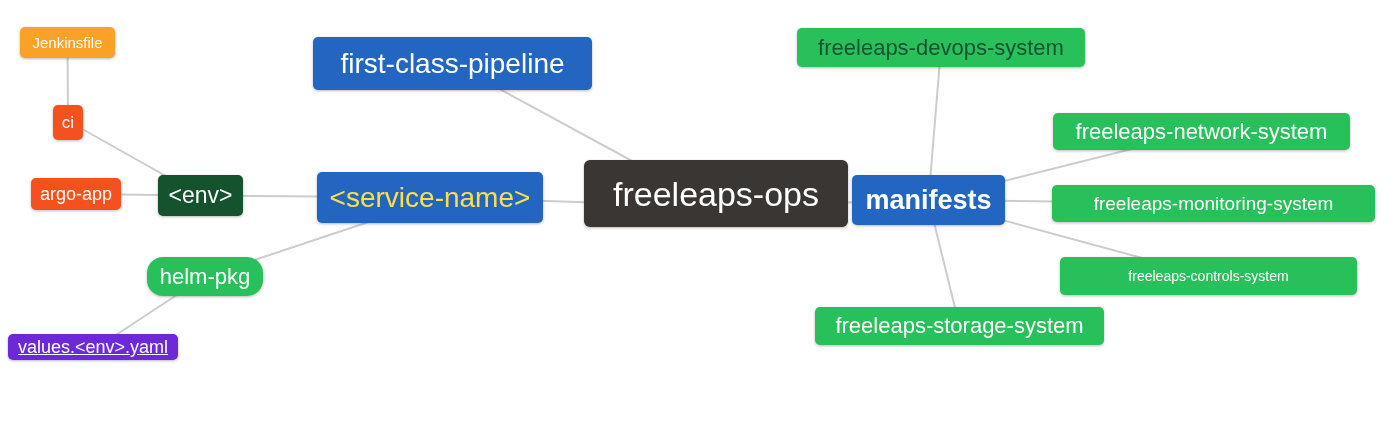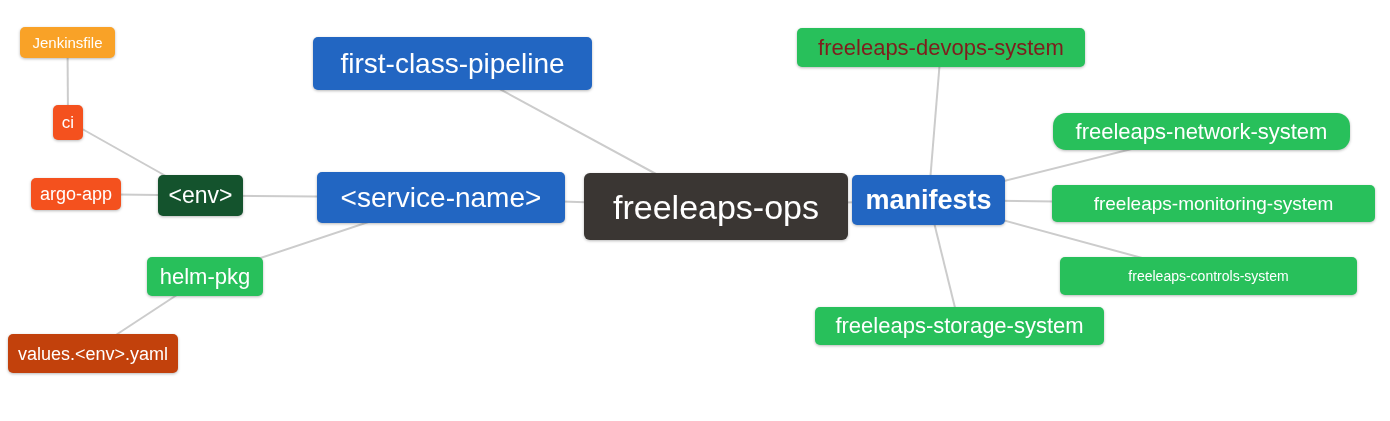--- a/index.html
+++ b/index.html
@@ -54,25 +54,25 @@
       <line x1="928.5" y1="200" x2="1201.5" y2="131.5" stroke="#CCCCCC" stroke-width="2"></line>
       <line x1="928.5" y1="200" x2="1213.5" y2="203.5" stroke="#CCCCCC" stroke-width="2"></line>
       <line x1="928.5" y1="200" x2="1208.5" y2="276" stroke="#CCCCCC" stroke-width="2"></line>
       <line x1="928.5" y1="200" x2="959.5" y2="326" stroke="#CCCCCC" stroke-width="2"></line>
     </svg>
   <div id="node-layer">
       <div class="node role-orange" style="left: 20px; top: 27px; width: 95px; height: 31px; font-size: 15px; background: rgb(249, 162, 39); color: rgb(255, 255, 255); text-align: center;">Jenkinsfile</div>
       <div class="node role-red" style="left: 53px; top: 105px; width: 30px; height: 35px; font-size: 17px; background: rgb(244, 81, 30); color: rgb(255, 255, 255);">ci</div>
       <div class="node role-red" style="left: 31px; top: 178px; width: 90px; height: 32px; font-size: 18px; background: rgb(244, 81, 30); color: rgb(255, 255, 255);">argo-app</div>
       <div class="node role-green" style="left: 158px; top: 175px; width: 85px; height: 41px; font-size: 23px; background: #14532d; color: rgb(255, 255, 255);">&lt;env&gt;</div>
-      <div class="node role-green" style="left: 147px; top: 257px; width: 116px; height: 39px; font-size: 22px; background: rgb(40, 192, 91); color: rgb(255, 255, 255);">helm-pkg</div>
-      <div class="node role-red" style="left: 8px; top: 334px; width: 170px; height: 39px; font-size: 18px; background: #c2410c; color: rgb(255, 255, 255);">values.&lt;env&gt;.yaml</div>
+      <div class="node role-green" style="left: 147px; top: 257px; width: 116px; height: 39px; font-size: 22px; background: rgb(40, 192, 91); color: rgb(255, 255, 255); border-radius: 16px;">helm-pkg</div>
+      <div class="node role-red" style="left: 8px; top: 334px; width: 170px; height: 26px; font-size: 18px; background: #6d28d9; color: rgb(255, 255, 255); text-decoration: underline;">values.&lt;env&gt;.yaml</div>
       <div class="node role-branch" style="left: 313px; top: 37px; width: 279px; height: 53px; font-size: 28px; background: rgb(34, 102, 194); color: rgb(255, 255, 255);">first-class-pipeline</div>
-      <div class="node role-branch" style="left: 317px; top: 172px; width: 248px; height: 51px; font-size: 28px; background: rgb(34, 102, 194); color: #ffffff;">&lt;service-name&gt;</div>
-      <div class="node role-root" style="left: 584px; top: 173px; width: 264px; height: 67px; font-size: 34px; background: rgb(58, 54, 51); color: rgb(255, 255, 255);">freeleaps-ops</div>
+      <div class="node role-branch" style="left: 317px; top: 172px; width: 226px; height: 51px; font-size: 28px; background: rgb(34, 102, 194); color: #fde047;">&lt;service-name&gt;</div>
+      <div class="node role-root" style="left: 584px; top: 160px; width: 264px; height: 67px; font-size: 34px; background: rgb(58, 54, 51); color: rgb(255, 255, 255);">freeleaps-ops</div>
       <div class="node role-branch" style="left: 852px; top: 175px; width: 153px; height: 50px; font-size: 27px; background: rgb(34, 102, 194); color: rgb(255, 255, 255); font-weight: bold;">manifests</div>
-      <div class="node role-green" style="left: 797px; top: 28px; width: 288px; height: 39px; font-size: 22px; background: rgb(40, 192, 91); color: #7f1d1d;">freeleaps-devops-system</div>
-      <div class="node role-green" style="left: 1053px; top: 113px; width: 297px; height: 37px; font-size: 22px; background: rgb(40, 192, 91); color: rgb(255, 255, 255); border-radius: 13px;">freeleaps-network-system</div>
+      <div class="node role-green" style="left: 797px; top: 28px; width: 288px; height: 39px; font-size: 22px; background: rgb(40, 192, 91); color: #14532d;">freeleaps-devops-system</div>
+      <div class="node role-green" style="left: 1053px; top: 113px; width: 297px; height: 37px; font-size: 22px; background: rgb(40, 192, 91); color: rgb(255, 255, 255);">freeleaps-network-system</div>
       <div class="node role-green" style="left: 1052px; top: 185px; width: 323px; height: 37px; font-size: 19px; background: rgb(40, 192, 91); color: rgb(255, 255, 255);">freeleaps-monitoring-system</div>
       <div class="node role-green" style="left: 1060px; top: 257px; width: 297px; height: 38px; font-size: 14px; background: rgb(40, 192, 91); color: rgb(255, 255, 255);">freeleaps-controls-system</div>
       <div class="node role-green" style="left: 815px; top: 307px; width: 289px; height: 38px; font-size: 22px; background: rgb(40, 192, 91); color: rgb(255, 255, 255);">freeleaps-storage-system</div>
     </div>
 </div>
 
 </body></html>

